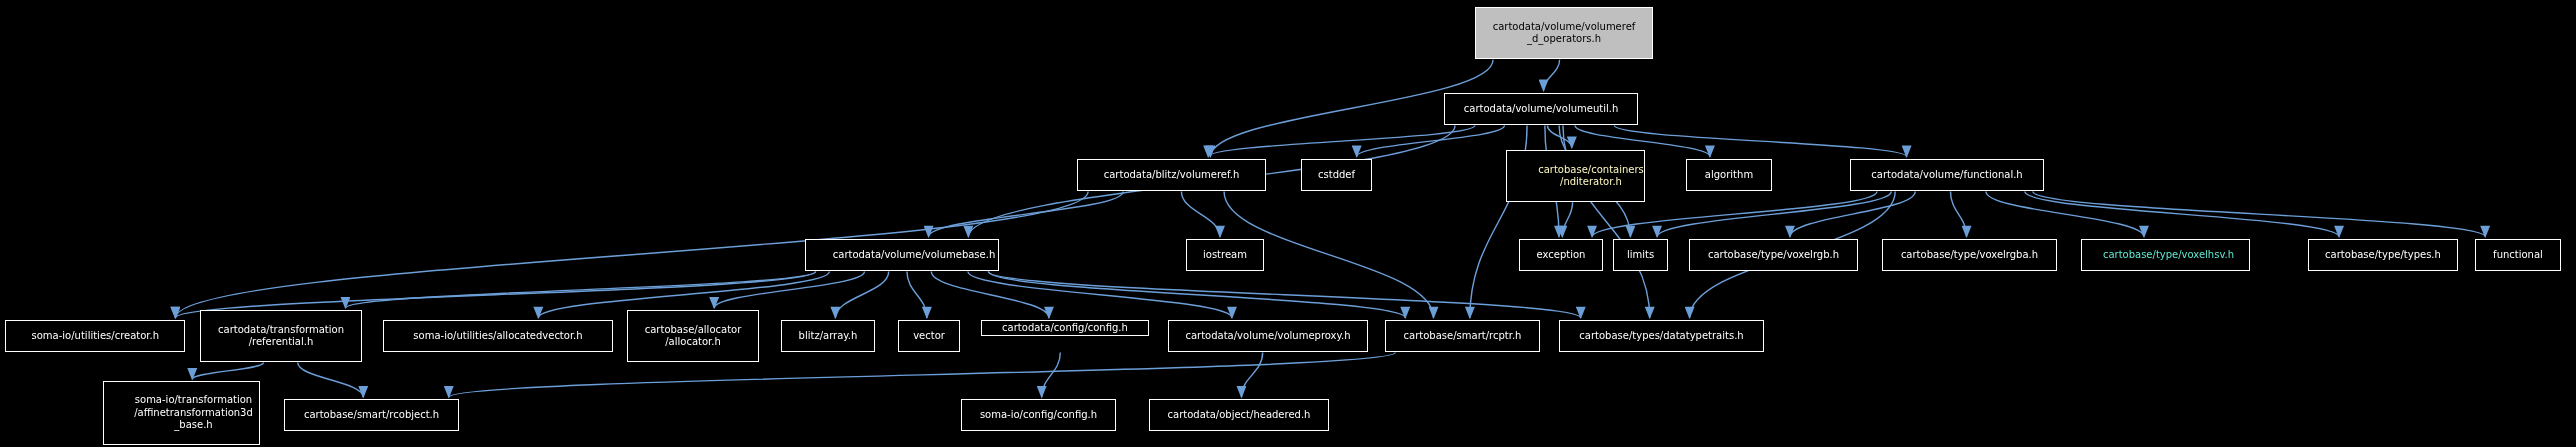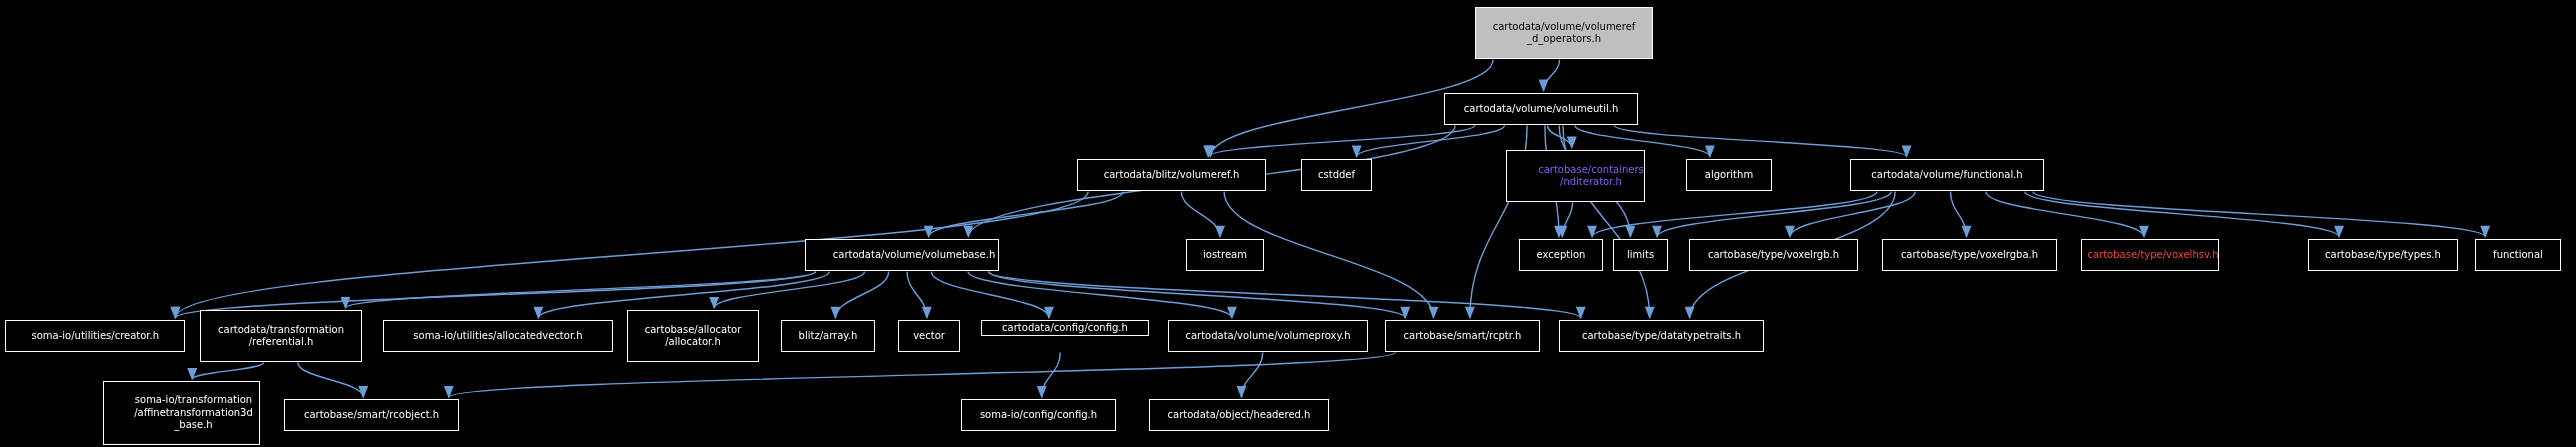--- a/index.html
+++ b/index.html
@@ -95,45 +95,45 @@
       <path d="M 1189.78 396 C 1189.78 418.5, 1168.8536 423.5, 1168.8536 446" class="edge" stroke="#6c9fd8" marker-end="url(#arrow)"></path>
       <path d="M 1417.06 396 C 1417.06 418.5, 1393.2472 423.5, 1393.2472 446" class="edge" stroke="#6c9fd8" marker-end="url(#arrow)"></path>
       <path d="M 1566 396 C 1566 418.5, 503 423.5, 503 446" class="edge" stroke="#6c9fd8" marker-end="url(#arrow)"></path>
     </svg>
 
 <div class="node highlight" style="left: 1475px; top: 7.1px; width: 178px; height: 52px; border-color: rgb(255, 255, 255); background: rgb(191, 191, 191); color: rgb(0, 0, 0);">cartodata/volume/volumeref
 _d_operators.h</div>
     <div class="node" style="left: 1444px; top: 93px; width: 194px; height: 32px; border-color: rgb(255, 255, 255); background: rgb(0, 0, 0); color: rgb(255, 255, 255);">cartodata/volume/volumeutil.h</div>
     <div class="node" style="left: 1077px; top: 159px; width: 189px; height: 32px; border-color: rgb(255, 255, 255); background: rgb(0, 0, 0); color: rgb(255, 255, 255);">cartodata/blitz/volumeref.h</div>
     <div class="node" style="left: 1301px; top: 159px; width: 71px; height: 32px; border-color: rgb(255, 255, 255); background: rgb(0, 0, 0); color: rgb(255, 255, 255);">cstddef</div>
-    <div class="node" style="left: 1506px; top: 150px; width: 139px; height: 52px; border-color: rgb(255, 255, 255); background: rgb(0, 0, 0); color: #8b5cf6; padding-left: 31px;">cartobase/containers
+    <div class="node" style="left: 1506px; top: 150px; width: 139px; height: 52px; border-color: rgb(255, 255, 255); background: rgb(0, 0, 0); color: #fef9c3; padding-left: 31px;">cartobase/containers
 /nditerator.h</div>
     <div class="node" style="left: 1686px; top: 159px; width: 86px; height: 32px; border-color: rgb(255, 255, 255); background: rgb(0, 0, 0); color: rgb(255, 255, 255);">algorithm</div>
     <div class="node" style="left: 1850px; top: 159px; width: 194px; height: 32px; border-color: rgb(255, 255, 255); background: rgb(0, 0, 0); color: rgb(255, 255, 255);">cartodata/volume/functional.h</div>
     <div class="node" style="left: 805px; top: 239px; width: 194px; height: 32px; border-color: rgb(255, 255, 255); background: rgb(0, 0, 0); color: rgb(255, 255, 255); padding-left: 24px;">cartodata/volume/volumebase.h</div>
     <div class="node" style="left: 1186px; top: 239px; width: 78px; height: 32px; border-color: rgb(255, 255, 255); background: rgb(0, 0, 0); color: rgb(255, 255, 255);">iostream</div>
     <div class="node" style="left: 1519px; top: 239px; width: 84px; height: 32px; border-color: rgb(255, 255, 255); background: rgb(0, 0, 0); color: rgb(255, 255, 255); text-align: center;">exception</div>
     <div class="node" style="left: 1613px; top: 239px; width: 55px; height: 32px; border-color: rgb(255, 255, 255); background: rgb(0, 0, 0); color: rgb(255, 255, 255);">limits</div>
     <div class="node" style="left: 1689px; top: 239px; width: 169px; height: 32px; border-color: rgb(255, 255, 255); background: rgb(0, 0, 0); color: rgb(255, 255, 255);">cartobase/type/voxelrgb.h</div>
     <div class="node" style="left: 1882px; top: 239px; width: 175px; height: 32px; border-color: rgb(255, 255, 255); background: rgb(0, 0, 0); color: rgb(255, 255, 255);">cartobase/type/voxelrgba.h</div>
-    <div class="node" style="left: 2081px; top: 239px; width: 138px; height: 32px; border-color: rgb(255, 255, 255); background: rgb(0, 0, 0); color: #ef4444; padding-left: 6px;">cartobase/type/voxelhsv.h</div>
+    <div class="node" style="left: 2081px; top: 239px; width: 169px; height: 32px; border-color: rgb(255, 255, 255); background: rgb(0, 0, 0); color: #5eead4; padding-left: 6px;">cartobase/type/voxelhsv.h</div>
     <div class="node" style="left: 2308px; top: 239px; width: 150px; height: 32px; border-color: rgb(255, 255, 255); background: rgb(0, 0, 0); color: rgb(255, 255, 255);">cartobase/type/types.h</div>
     <div class="node" style="left: 2475px; top: 239px; width: 86px; height: 32px; border-color: rgb(255, 255, 255); background: rgb(0, 0, 0); color: rgb(255, 255, 255);">functional</div>
     <div class="node" style="left: 5.3px; top: 320px; width: 180px; height: 32px; border-color: rgb(255, 255, 255); background: rgb(0, 0, 0); color: rgb(255, 255, 255);">soma-io/utilities/creator.h</div>
     <div class="node" style="left: 200px; top: 310px; width: 162px; height: 52px; border-color: rgb(255, 255, 255); background: rgb(0, 0, 0); color: rgb(255, 255, 255);">cartodata/transformation
 /referential.h</div>
     <div class="node" style="left: 383px; top: 320px; width: 230px; height: 32px; border-color: rgb(255, 255, 255); background: rgb(0, 0, 0); color: rgb(255, 255, 255);">soma-io/utilities/allocatedvector.h</div>
     <div class="node" style="left: 627px; top: 310px; width: 132px; height: 52px; border-color: rgb(255, 255, 255); background: rgb(0, 0, 0); color: rgb(255, 255, 255);">cartobase/allocator
 /allocator.h</div>
     <div class="node" style="left: 781px; top: 320px; width: 94px; height: 32px; border-color: rgb(255, 255, 255); background: rgb(0, 0, 0); color: rgb(255, 255, 255);">blitz/array.h</div>
     <div class="node" style="left: 898px; top: 320px; width: 62px; height: 32px; border-color: rgb(255, 255, 255); background: rgb(0, 0, 0); color: rgb(255, 255, 255);">vector</div>
     <div class="node" style="left: 981px; top: 320px; width: 168px; height: 16px; border-color: rgb(255, 255, 255); background: rgb(0, 0, 0); color: rgb(255, 255, 255);">cartodata/config/config.h</div>
     <div class="node" style="left: 1168px; top: 320px; width: 200px; height: 32px; border-color: rgb(255, 255, 255); background: rgb(0, 0, 0); color: rgb(255, 255, 255);">cartodata/volume/volumeproxy.h</div>
     <div class="node" style="left: 1385px; top: 320px; width: 155px; height: 32px; border-color: rgb(255, 255, 255); background: rgb(0, 0, 0); color: rgb(255, 255, 255);">cartobase/smart/rcptr.h</div>
-    <div class="node" style="left: 1559px; top: 320px; width: 205px; height: 32px; border-color: rgb(255, 255, 255); background: rgb(0, 0, 0); color: rgb(255, 255, 255);">cartobase/type/datatypetraits.h</div>
+    <div class="node" style="left: 1559px; top: 320px; width: 205px; height: 32px; border-color: rgb(255, 255, 255); background: rgb(0, 0, 0); color: rgb(255, 255, 255);">cartobase/types/datatypetraits.h</div>
     <div class="node" style="left: 103px; top: 381px; width: 157px; height: 64px; border-color: rgb(255, 255, 255); background: rgb(0, 0, 0); color: rgb(255, 255, 255); padding-left: 24px;">soma-io/transformation
 /affinetransformation3d
 _base.h</div>
     <div class="node" style="left: 284px; top: 399px; width: 175px; height: 32px; border-color: rgb(255, 255, 255); background: rgb(0, 0, 0); color: rgb(255, 255, 255); text-align: right;">cartobase/smart/rcobject.h</div>
     <div class="node" style="left: 961px; top: 399px; width: 155px; height: 32px; border-color: rgb(255, 255, 255); background: rgb(0, 0, 0); color: rgb(255, 255, 255);">soma-io/config/config.h</div>
     <div class="node" style="left: 1149px; top: 399px; width: 180px; height: 32px; border-color: rgb(255, 255, 255); background: rgb(0, 0, 0); color: rgb(255, 255, 255);">cartodata/object/headered.h</div>
   </div>
 
 
 </body></html>

